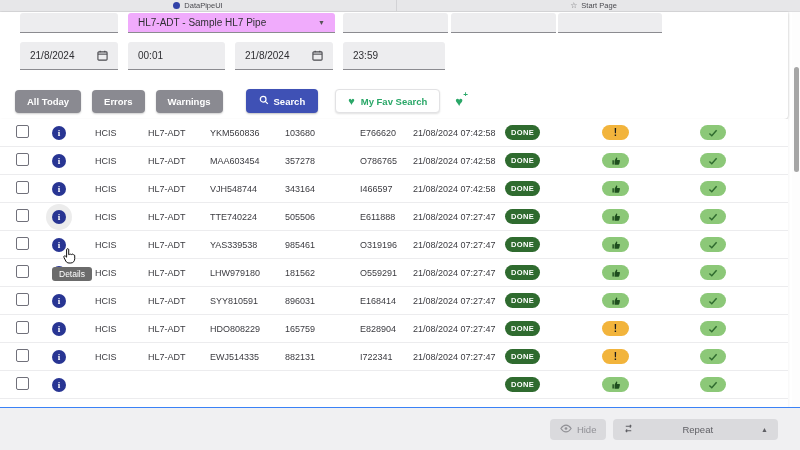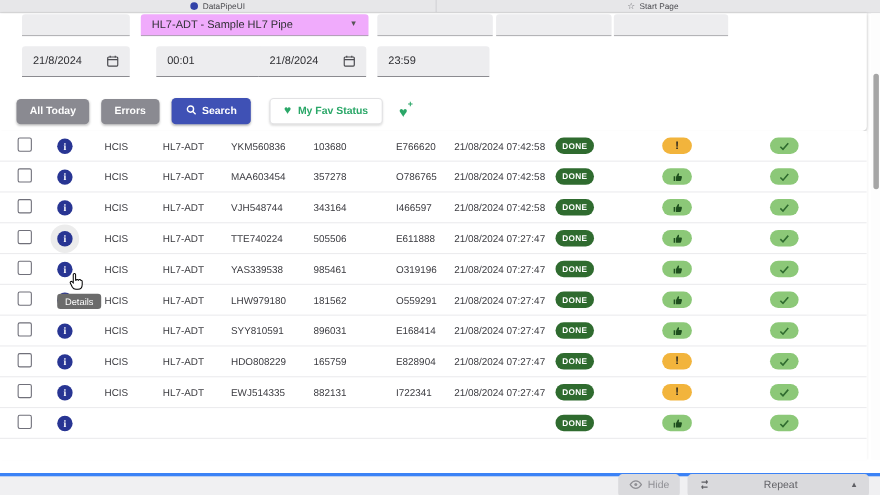--- a/index.html
+++ b/index.html
@@ -33,21 +33,21 @@
   .cal svg { display:block; }
 
   
   #filterbar { position:absolute; left:15px; top:77px; height:24px; display:flex;
     gap:11px; align-items:center; }
   .qbtn { border:none; background:#8a8a91; color:#fff; font-weight:bold; font-size:9.5px;
     height:23px; padding:0 12px; border-radius:4px; box-shadow:0 1px 2px rgba(0,0,0,.2);
     font-family:inherit; }
   .search-btn { border:none; background:#3f51b5; color:#fff; font-weight:bold; font-size:9.5px;
     height:23px; padding:12px 13px; border-radius:4px; display:flex; align-items:center; gap:5px;
-    box-shadow:0 1px 2px rgba(0,0,0,.25); font-family:inherit; }
+    box-shadow:0 1px 2px rgba(0,0,0,.25); font-family:inherit;margin-left:12px; }
   .fav-btn { border:1px solid #e2e2e4; background:#fff; color:#2aa768; font-weight:bold;
     font-size:9.5px; height:24px; padding:0 12px; border-radius:4px; display:flex;
     align-items:center; gap:6px; box-shadow:0 1px 2px rgba(0,0,0,.12); margin-left:6px;
     font-family:inherit; }
   .heart { color:#2aa768; font-size:11px; line-height:1; }
   .heart-plus { position:relative; margin-left:4px; background:none; border:none;
     color:#2aa768; font-size:13px; line-height:1; font-family:inherit; }
   .heart-plus .plus { position:absolute; top:-4px; right:-5px; font-size:8px; font-weight:bold; }
 
   
@@ -72,23 +72,23 @@
   .pill-op { width:26px; background:#8cc878; }
   .stage-ok { background:#8cc878; }
   .stage-warn { background:#f2b43c; color:#1d1d1d; font-weight:bold; font-size:10px; }
 
   
   #tooltip { position:absolute; left:52px; top:267px; background:#6b6b6b; color:#fff;
     font-size:8.5px; padding:2px 7px; border-radius:3px; z-index:50; }
   #cursor { position:absolute; left:61px; top:247px; z-index:60; }
 
   
-  #footer { position:absolute; left:0; bottom:0; width:800px; height:20px; background:#f0f0f2;
-    border-top:3px solid #3b82f6; display:flex; align-items:center; justify-content:flex-end;
-    gap:7px; padding-right:10px; z-index:40; }
+  #footer { position:absolute; left:0; bottom:0; width:800px; height:43px; background:#f0f0f2;
+    border-top:1px solid #3b82f6; display:flex; align-items:center; justify-content:flex-end;
+    gap:7px; padding-right:22px; z-index:40; }
   .fbtn { height:21px; border:none; border-radius:4px; background:#dadadd; font-size:9.5px;
     display:flex; align-items:center; gap:5px; padding:0 10px; font-family:inherit; }
   #hide-btn { color:#909095; }
   #repeat-btn { color:#5f5f64;gap:48px; }
   .fcaret { font-size:7px; }
 
   
   #sb-track { position:absolute; right:0; top:12px; width:8px; height:406px; background:#fdfdfd; }
   #sb-thumb { position:absolute; right:1px; top:55px; width:5px; height:105px; background:#a6a6a6;
     border-radius:3px; }
@@ -123,21 +123,21 @@
       <span>21/8/2024</span>
       <span class="cal">
         <svg width="11" height="11" viewBox="0 0 12 12">
             <rect x="1" y="2" width="10" height="9" rx="1" fill="none" stroke="#4a4a4f" stroke-width="1.2"></rect>
             <line x1="1" y1="4.5" x2="11" y2="4.5" stroke="#4a4a4f" stroke-width="1.2"></line>
             <line x1="3.5" y1="0.8" x2="3.5" y2="2.5" stroke="#4a4a4f" stroke-width="1.2"></line>
             <line x1="8.5" y1="0.8" x2="8.5" y2="2.5" stroke="#4a4a4f" stroke-width="1.2"></line>
           </svg>
       </span>
     </div>
-    <div class="field row2" style="left:142px;width:97px;">
+    <div class="field row2" style="left:128px;width:97px;">
       <span>00:01</span>
     </div>
     <div class="field row2" style="left:235px;width:98px;">
       <span>21/8/2024</span>
       <span class="cal">
         <svg width="11" height="11" viewBox="0 0 12 12">
             <rect x="1" y="2" width="10" height="9" rx="1" fill="none" stroke="#4a4a4f" stroke-width="1.2"></rect>
             <line x1="1" y1="4.5" x2="11" y2="4.5" stroke="#4a4a4f" stroke-width="1.2"></line>
             <line x1="3.5" y1="0.8" x2="3.5" y2="2.5" stroke="#4a4a4f" stroke-width="1.2"></line>
             <line x1="8.5" y1="0.8" x2="8.5" y2="2.5" stroke="#4a4a4f" stroke-width="1.2"></line>
@@ -145,33 +145,34 @@
       </span>
     </div>
     <div class="field row2" style="left:343px;width:102px;">
       <span>23:59</span>
     </div>
 
     <div id="filterbar">
       <span id="quick-filters" style="display:flex;gap:11px;">
           <button class="qbtn">All Today</button>
           <button class="qbtn">Errors</button>
+          <button class="qbtn">Warnings</button>
         </span>
       <button class="search-btn">
         <span>
           <svg width="10" height="10" viewBox="0 0 12 12">
               <circle cx="5" cy="5" r="3.4" fill="none" stroke="#fff" stroke-width="1.5"></circle>
               <line x1="7.6" y1="7.6" x2="10.6" y2="10.6" stroke="#fff" stroke-width="1.5"></line>
             </svg>
         </span>
         <span>Search</span>
       </button>
       <button class="fav-btn">
         <span class="heart">♥</span>
-        <span>My Fav Status</span>
+        <span>My Fav Search</span>
       </button>
       <button class="heart-plus">
         <span>♥<span class="plus">+</span></span>
       </button>
     </div>
   </div>
 
   <div id="table">
     <div id="tbody">
         <div class="trow grid">

